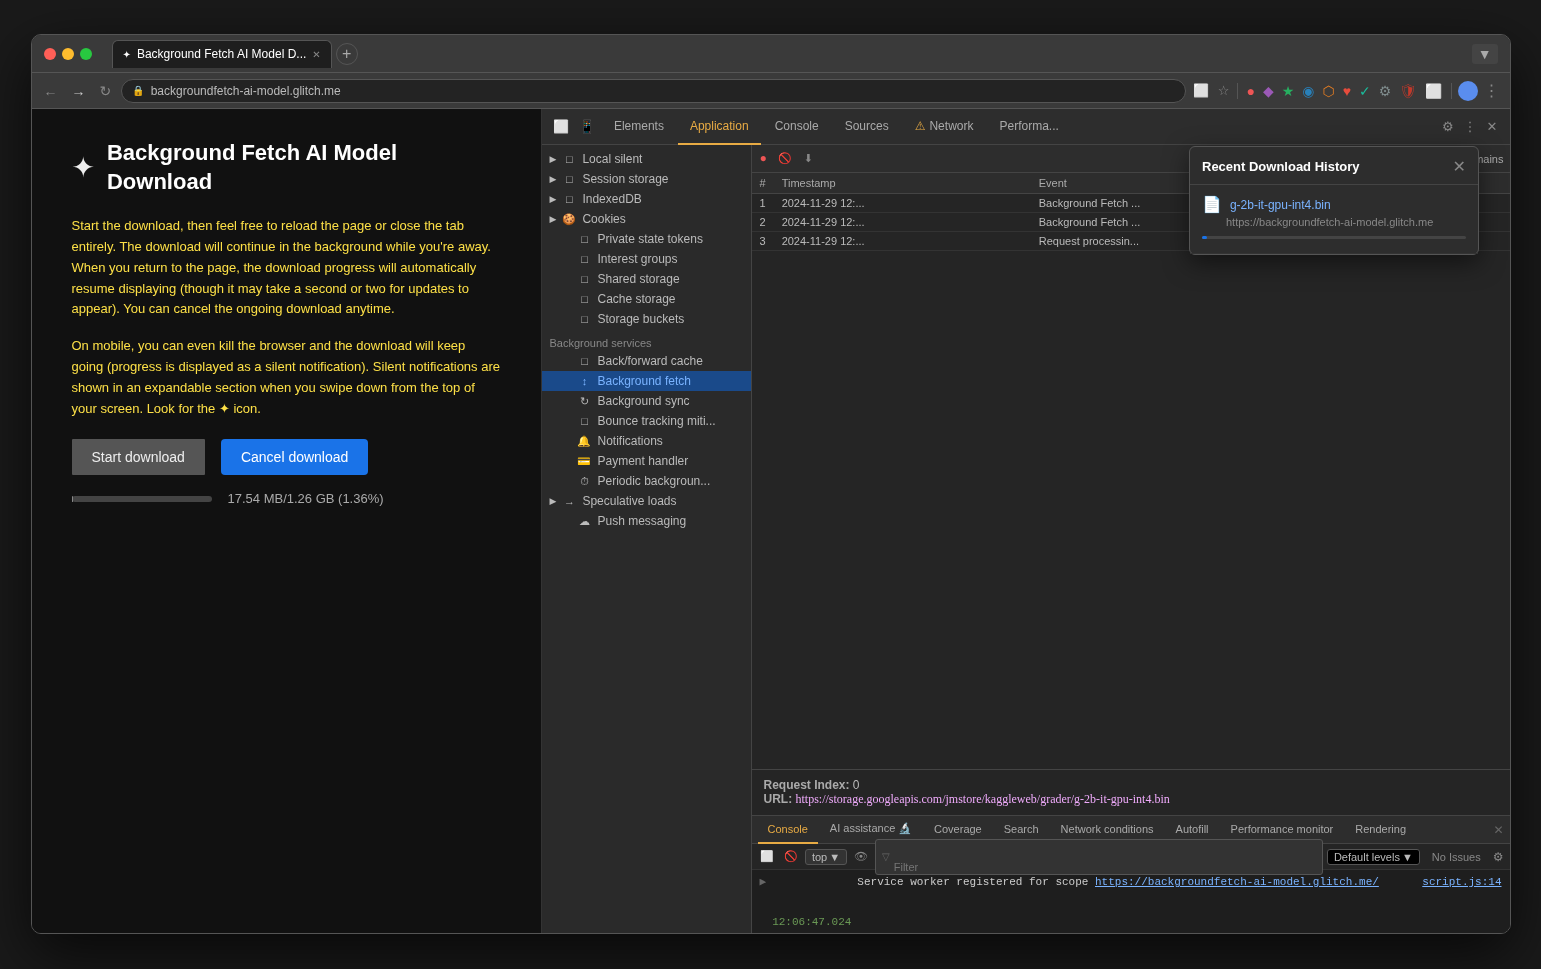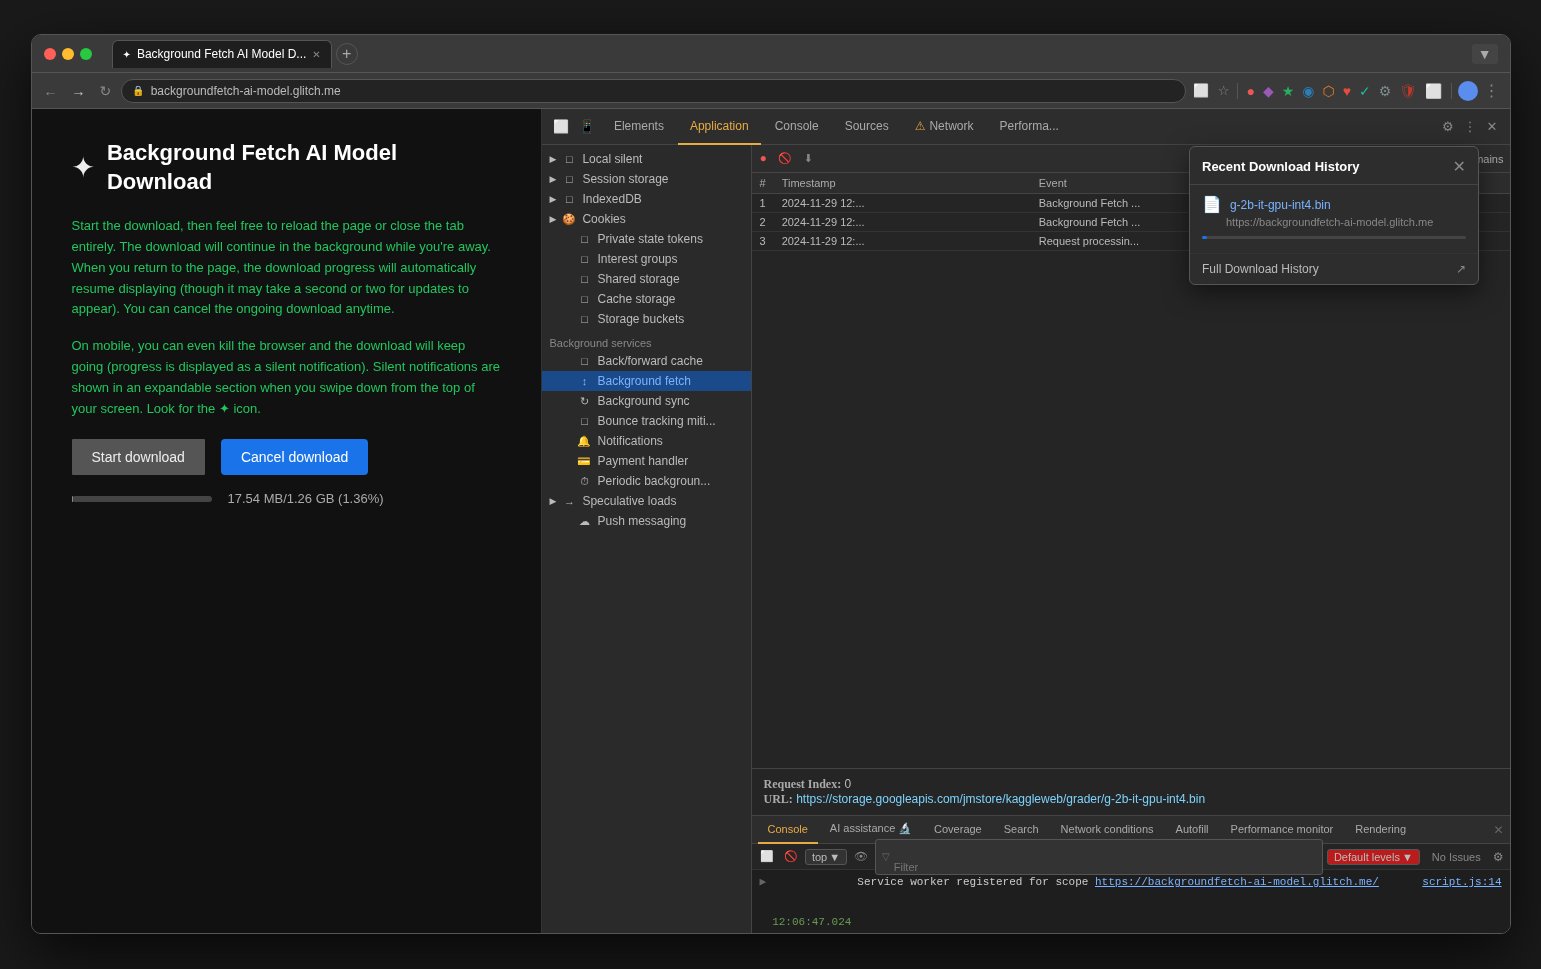--- a/index.html
+++ b/index.html
@@ -94,21 +94,21 @@
       color: #eee;
       border-right: 1px solid #333;
       flex-shrink: 0;
     }
     .page-title-area {
       display: flex; align-items: center; gap: 12px; margin-bottom: 20px;
     }
     .page-icon { font-size: 28px; }
     .page-title { font-size: 22px; font-weight: 700; color: #fff; line-height: 1.3; }
     .page-description {
-      font-size: 13px; line-height: 1.6; color: #22c55e; margin-bottom: 20px;
+      font-size: 13px; line-height: 1.6; color: #fde047; margin-bottom: 20px;
     }
     .page-description p { margin-bottom: 16px; }
     .btn-row { display: flex; gap: 16px; margin-bottom: 16px; }
     .btn-start {
       background: #555; color: #eee; border: none; border-radius: 1px;
       padding: 10px 20px; font-size: 14px; cursor: pointer;
       min-width: 130px;
     }
     .btn-cancel {
       background: #1a73e8; color: #fff; border: none; border-radius: 4px;
@@ -225,22 +225,22 @@
     .row-num { color: #666; width: 20px; }
 
     
     .request-detail {
       border-top: 1px solid #444;
       padding: 8px 12px;
       background: #252525;
       font-size: 12px; color: #bbb;
       flex-shrink: 0;
     }
-    .request-detail .label { color: #aaa; font-weight: 600; font-family: Liberation Serif, serif; }
-    .request-detail .url { color: #7dd3fc; }
+    .request-detail .label { color: #aaa; font-weight: 600; }
+    .request-detail .url { color: #f0abfc; font-family: Liberation Serif, serif; }
 
     
     .console-panel {
       height: 120px;
       border-top: 1px solid #444;
       display: flex;
       flex-direction: column;
       background: #1e1e1e;
       flex-shrink: 0;
     }
@@ -273,21 +273,21 @@
       font-size: 11px; padding: 1px 6px; cursor: pointer; display: flex; align-items: center; gap: 2px;
     }
     .filter-box {
       display: flex; align-items: center; gap: 4px;
       background: #333; border: 1px solid #555; border-radius: 3px;
       padding: 1px 6px; flex: 1;
     }
     .filter-icon { color: #666; font-size: 10px; }
     .filter-text { color: #888; font-size: 11px; background: none; border: none; outline: none; color: #bbb; width: 60px; margin-top: 20px; }
     .default-levels { 
-      background: #b91c1c; color: #bbb; border: 1px solid #555; border-radius: 3px;
+      background: #000000; color: #bbb; border: 1px solid #555; border-radius: 3px;
       font-size: 11px; padding: 1px 6px; cursor: pointer; display: flex; align-items: center; gap: 2px;
     }
     .no-issues { color: #888; font-size: 11px; padding: 0 8px; }
     .console-settings { color: #888; background: none; border: none; font-size: 12px; cursor: pointer; }
     .console-output {
       flex: 1; overflow-y: auto; padding: 4px 8px;
       font-size: 11px; font-family: 'Courier New', monospace; color: #bbb;
     }
     .console-line { display: flex; gap: 6px; line-height: 1.6; }
     .console-time { color: #6a9955; margin-top: 40px; }
@@ -670,18 +670,14 @@
     <div class="download-item">
       <div class="download-item-top">
         <span class="download-file-icon">📄</span>
         <span class="download-filename">g-2b-it-gpu-int4.bin</span>
       </div>
       <div class="download-url">https://backgroundfetch-ai-model.glitch.me</div>
       <div class="download-progress-bar">
         <div class="download-progress-fill" style="width: 2%"></div>
       </div>
     </div>
-    <div class="popup-full-history">
-      <span class="popup-full-history-text">Full Download History</span>
-      <span class="popup-full-history-icon">↗</span>
-    </div>
   </div>
 </div>
 
 </body></html>

